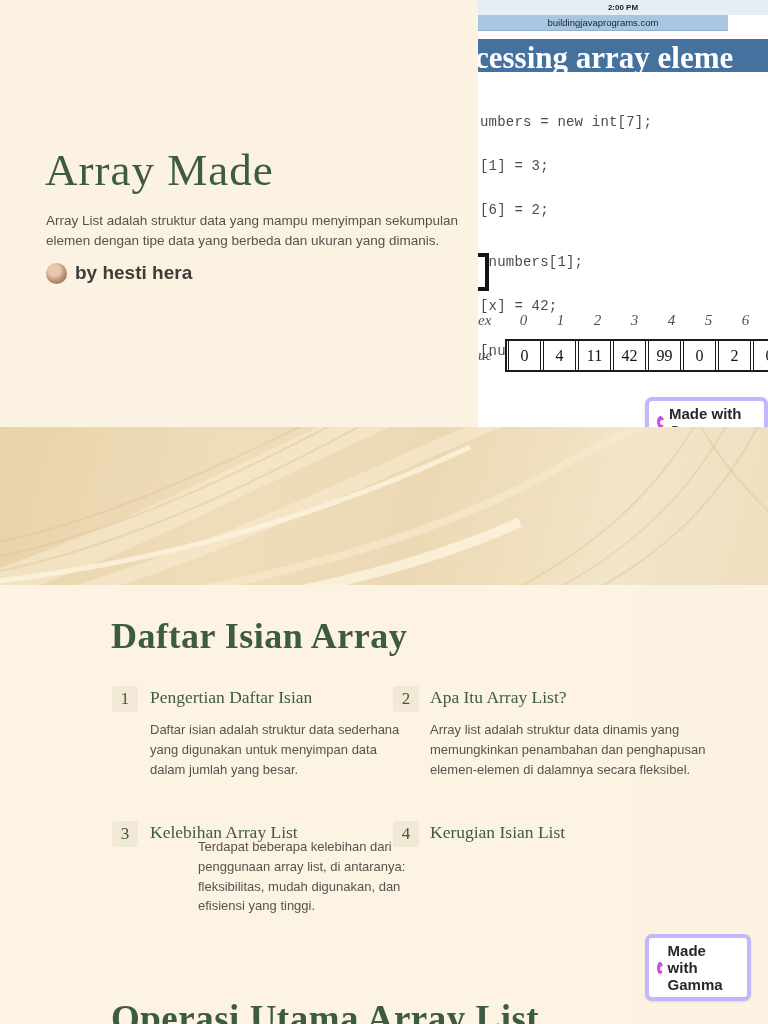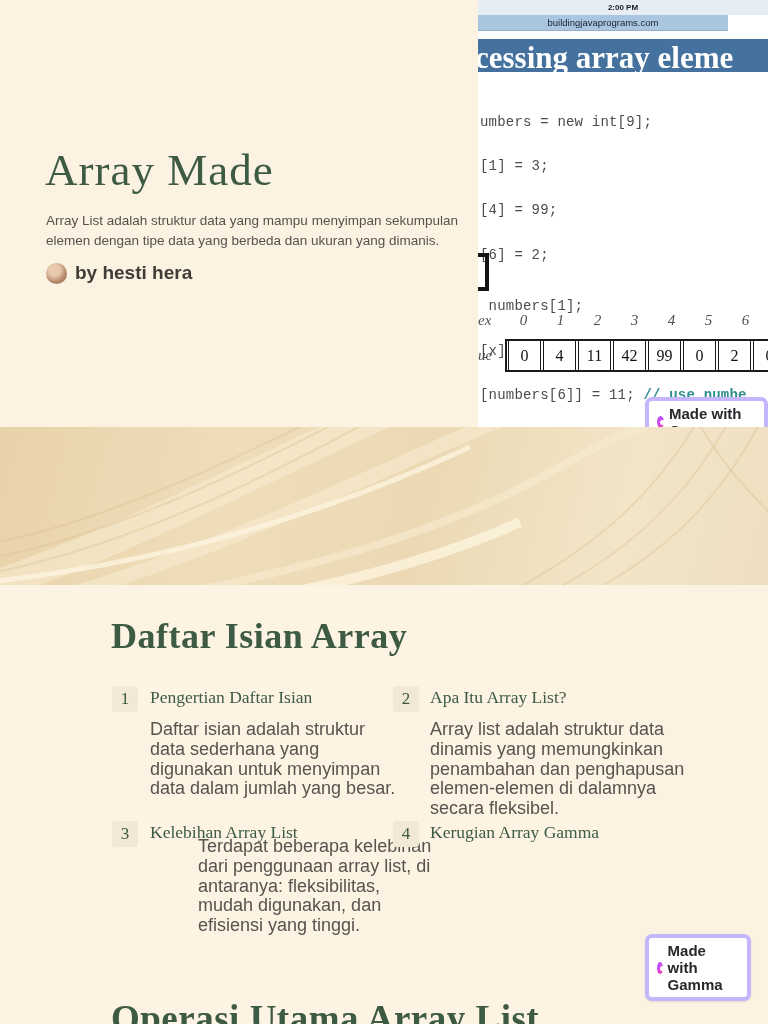--- a/index.html
+++ b/index.html
@@ -61,21 +61,21 @@
   .waveband svg { position:absolute; top:0; left:0; }
 
   
   .slide2 { position:absolute; top:585px; left:0; width:636px; height:439px; background:#fcf3e3; }
   .s2-title { position:absolute; left:111px; top:30px; font-family:"Liberation Serif", serif;
               font-size:36px; color:#3d5a42; letter-spacing:0.5px; }
   .num-badge { position:absolute; width:26px; height:26px; background:#f1e9d6; border-radius:3px;
                display:flex; align-items:center; justify-content:center;
                font-family:"Liberation Serif", serif; font-size:17px; color:#3d5a42; }
   .item-title { position:absolute; font-family:"Liberation Serif", serif; font-size:17.5px; color:#3e5c44; }
-  .item-body { position:absolute; font-size:18px; line-height:19.8px; color:#57534e; }
+  .item-body { position:absolute; font-size:13px; line-height:19.8px; color:#57534e; }
 
   
   .s3-title { position:absolute; left:111px; top:997px; font-family:"Liberation Serif", serif;
               font-size:37px; color:#3d5a42; letter-spacing:0.5px; }
 </style>
 </head>
 <body>
 
 <div class="slide1">
   <h1 class="s1-title">Array Made</h1>
@@ -89,23 +89,22 @@
     <div class="statusbar">
       <span>2:00 PM</span>
     </div>
     <div class="addressbar">
       <span>buildingjavaprograms.com</span>
     </div>
     <div class="blueband"></div>
     <div class="bluetitle">cessing array eleme</div>
 
     <div class="code">
-      <div class="code-line">umbers = new int[9];</div>
+      <div class="code-line">umbers = new int[7];</div>
       <div class="code-line">[1] = 3;</div>
-      <div class="code-line">[4] = 99;</div>
       <div class="code-line">[6] = 2;</div>
       <div class="code-line gap"> numbers[1];</div>
       <div class="code-line">[x] = 42;</div>
       <div class="code-line"><span>[numbers[6]] = 11; </span><span class="code-comment">// use numbe</span></div>
     </div>
 
     <div class="bracket"></div>
 
     <div class="idxrow">
       <span class="rowlabel">ex</span>
@@ -170,21 +169,21 @@
 
   <div class="num-badge" style="left:393px; top:101px;">2</div>
   <div class="item-title" style="left:430px; top:102px;">Apa Itu Array List?</div>
   <div class="item-body" style="left:430px; top:135px; width:276px;">Array list adalah struktur data dinamis yang memungkinkan penambahan dan penghapusan elemen-elemen di dalamnya secara fleksibel.</div>
 
   <div class="num-badge" style="left:112px; top:236px;">3</div>
   <div class="item-title" style="left:150px; top:237px;">Kelebihan Array List</div>
   <div class="item-body" style="left:150px; top:252px; width:236px;margin-left:48px;">Terdapat beberapa kelebihan dari penggunaan array list, di antaranya: fleksibilitas, mudah digunakan, dan efisiensi yang tinggi.</div>
 
   <div class="num-badge" style="left:393px; top:236px;">4</div>
-  <div class="item-title" style="left:430px; top:237px;">Kerugian Array Gamma</div>
+  <div class="item-title" style="left:430px; top:237px;">Kerugian Isian List</div>
 
   <div class="gamma gamma2">
     <span class="gamma-icon"></span>
     <span>Made with Gamma</span>
   </div>
 </div>
 
 <h2 class="s3-title">Operasi Utama Array List</h2>
 
 </body></html>

